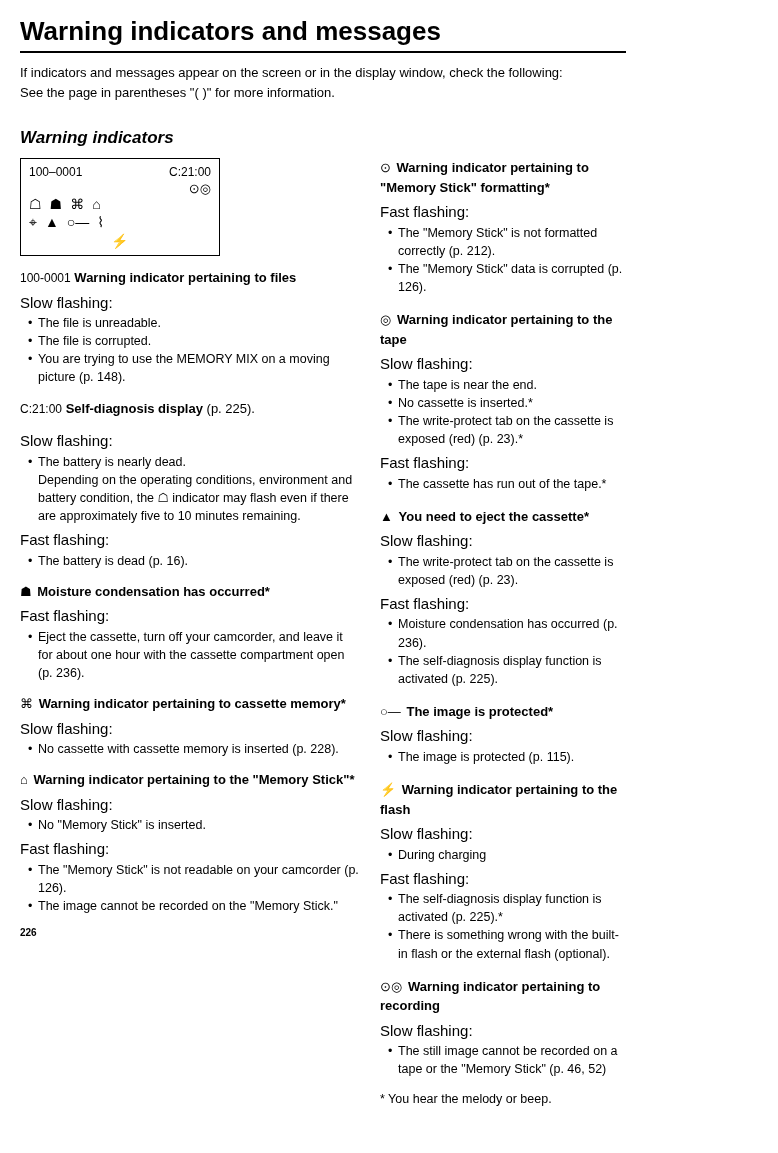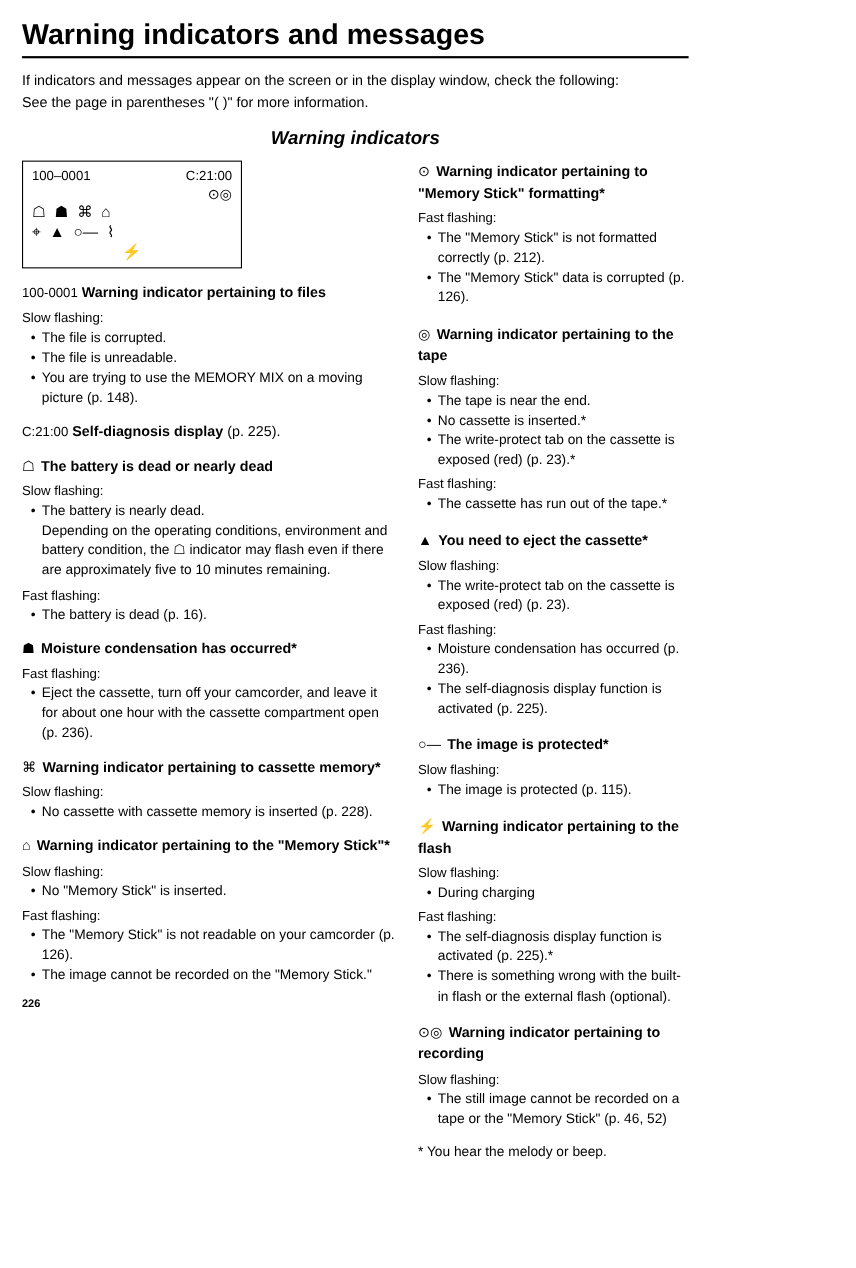--- a/index.html
+++ b/index.html
@@ -18,29 +18,28 @@
     }
     .page-title {
       font-size: 26px;
       font-weight: bold;
       border-bottom: 2px solid #000;
       padding-bottom: 4px;
       margin-bottom: 10px;
     }
     .intro {
       font-size: 13px;
-      margin-bottom: 14px;
+      margin-bottom: 26px;
       line-height: 1.5;
     }
     .section-title {
       font-size: 17px;
       font-weight: bold;
       font-style: italic;
       margin-bottom: 10px;
-      text-align: center;
     }
     .two-col {
       display: flex;
       gap: 20px;
     }
     .col-left {
       width: 340px;
       flex-shrink: 0;
     }
     .col-right {
@@ -82,21 +81,21 @@
     }
     .entry-title {
       font-weight: bold;
       display: inline;
     }
     .entry-label {
       font-size: 13px;
       margin-bottom: 2px;
     }
     .flashing-label {
-      font-size: 12px;
+      font-size: 15px;
       margin-top: 4px;
     }
     .bullet-list {
       list-style: none;
       padding-left: 10px;
       margin-top: 0;
     }
     .bullet-list li {
       font-size: 12.5px;
       line-height: 1.45;
@@ -174,41 +173,37 @@
       </div>
 
       
       <div class="entry">
         <div class="entry-label">
           <span style="font-size:12px;">100-0001</span>
           <span class="entry-title">  Warning indicator pertaining to files</span>
         </div>
         <div class="flashing-label">Slow flashing:</div>
         <ul class="bullet-list">
+          <li>The file is unreadable.</li>
           <li>The file is corrupted.</li>
-          <li>The file is unreadable.</li>
           <li>You are trying to use the MEMORY MIX on a moving picture (p. 148).</li>
         </ul>
       </div>
 
       
       <div class="entry">
         <div class="entry-label">
           <span style="font-size:12px;">C:21:00</span>
           <span class="entry-title">  Self-diagnosis display</span>
           <span> (p. 225).</span>
         </div>
       </div>
 
       
       <div class="entry">
-        <div class="entry-label">
-          <span class="entry-icon">☖</span>
-          <span class="entry-title"> The battery is dead or nearly dead</span>
-        </div>
         <div class="flashing-label">Slow flashing:</div>
         <ul class="bullet-list">
           <li>The battery is nearly dead.<br>
             Depending on the operating conditions, environment and battery condition, the ☖ indicator may flash even if there are approximately five to 10 minutes remaining.</li>
         </ul>
         <div class="flashing-label">Fast flashing:</div>
         <ul class="bullet-list">
           <li>The battery is dead (p. 16).</li>
         </ul>
       </div>

